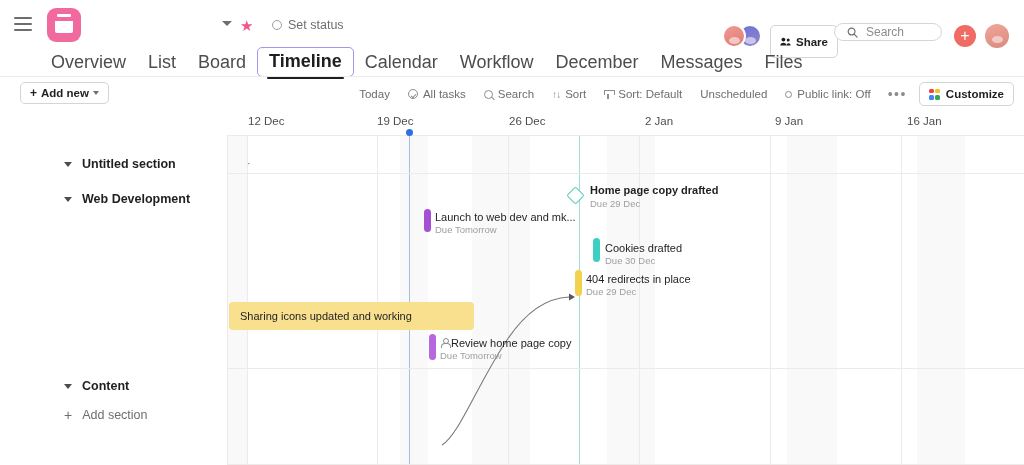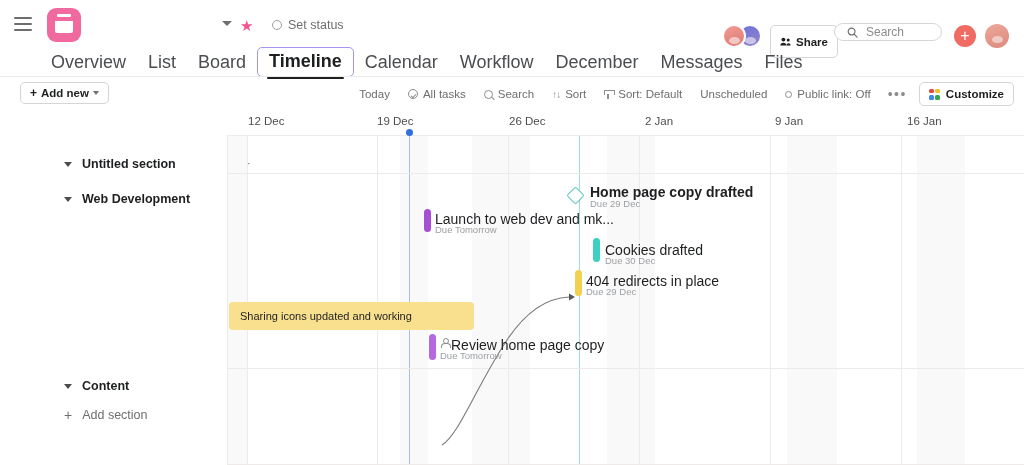--- a/index.html
+++ b/index.html
@@ -117,21 +117,21 @@
   .tri { width:0;height:0;border-left:4.5px solid transparent;border-right:4.5px solid transparent;
          border-top:5px solid #4b4d50;}
   .sec-lbl { font-size:12.5px; font-weight:bold; color:#1e1f21;}
   .addsec { position:absolute; left:20px; display:flex;align-items:center;gap:10px;
             font-size:12.5px;color:#6d6e6f;cursor:pointer;}
   .addsec .pl { font-size:14px; line-height:1; color:#6d6e6f;}
 
   
   .bar { position:absolute; border-radius:4px; z-index:3;}
   .pill { position:absolute; width:7px; border-radius:4px; z-index:3;}
-  .bar-lbl { position:absolute; font-size:14px; color:#1e1f21; white-space:nowrap; z-index:4;}
+  .bar-lbl { position:absolute; font-size:11px; color:#1e1f21; white-space:nowrap; z-index:4;}
   .bar-sub { position:absolute; font-size:9.5px; color:#9ca0a3; white-space:nowrap; z-index:4;}
   .bar-inner-lbl { position:absolute; font-size:11px; color:#1e1f21; white-space:nowrap; z-index:4;}
   .assignee-ico { position:absolute; width:9px;height:10px; z-index:4;}
   .assignee-ico:before{content:"";position:absolute;left:2.5px;top:0;width:4px;height:4px;
                        border:1.1px solid #8b8d8f;border-radius:50%;}
   .assignee-ico:after{content:"";position:absolute;left:0.5px;top:5px;width:8px;height:4px;
                       border:1.1px solid #8b8d8f;border-bottom:none;border-radius:4px 4px 0 0;}
   .diamond { position:absolute; width:13px;height:13px; border:1.6px solid #5fc9bc; background:#fff;
              transform:rotate(45deg); z-index:4; border-radius:2px;}
   .connector { position:absolute; left:183px; top:25px; width:841px; height:330px; z-index:2; pointer-events:none;}

